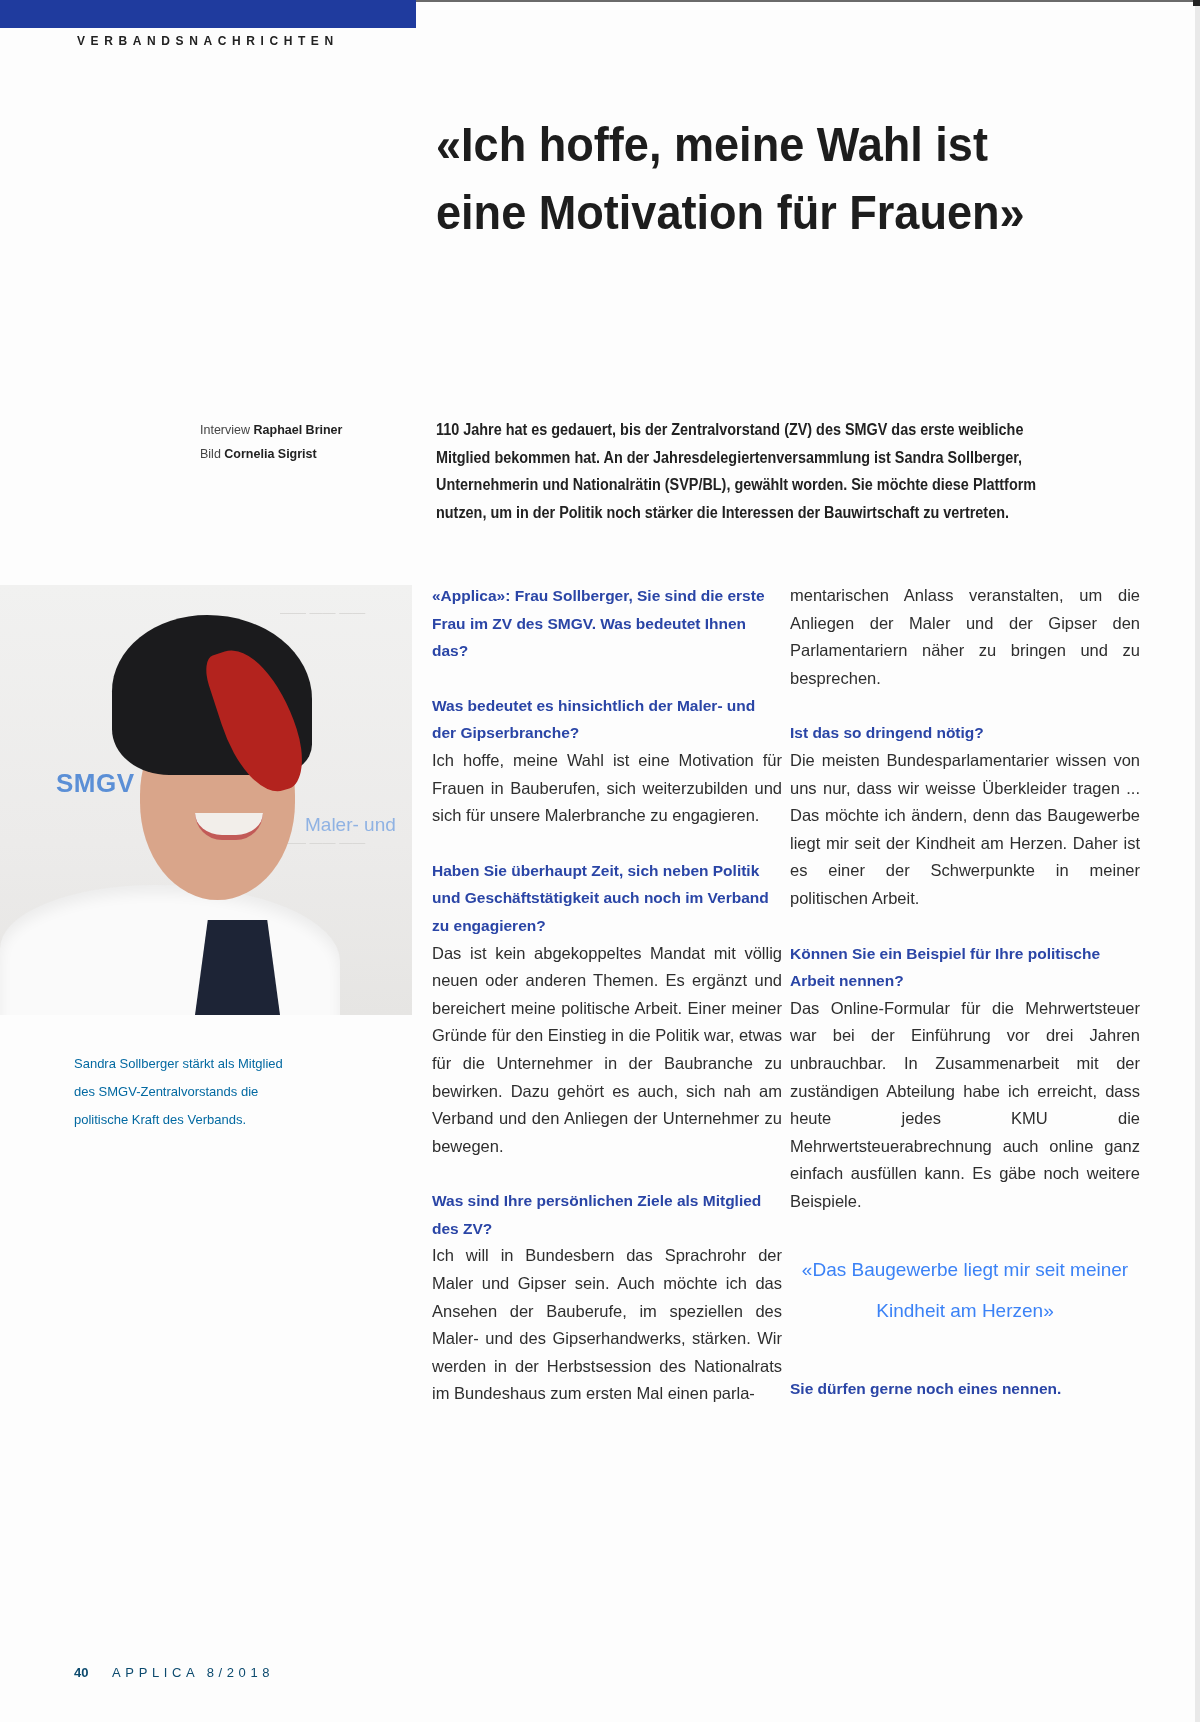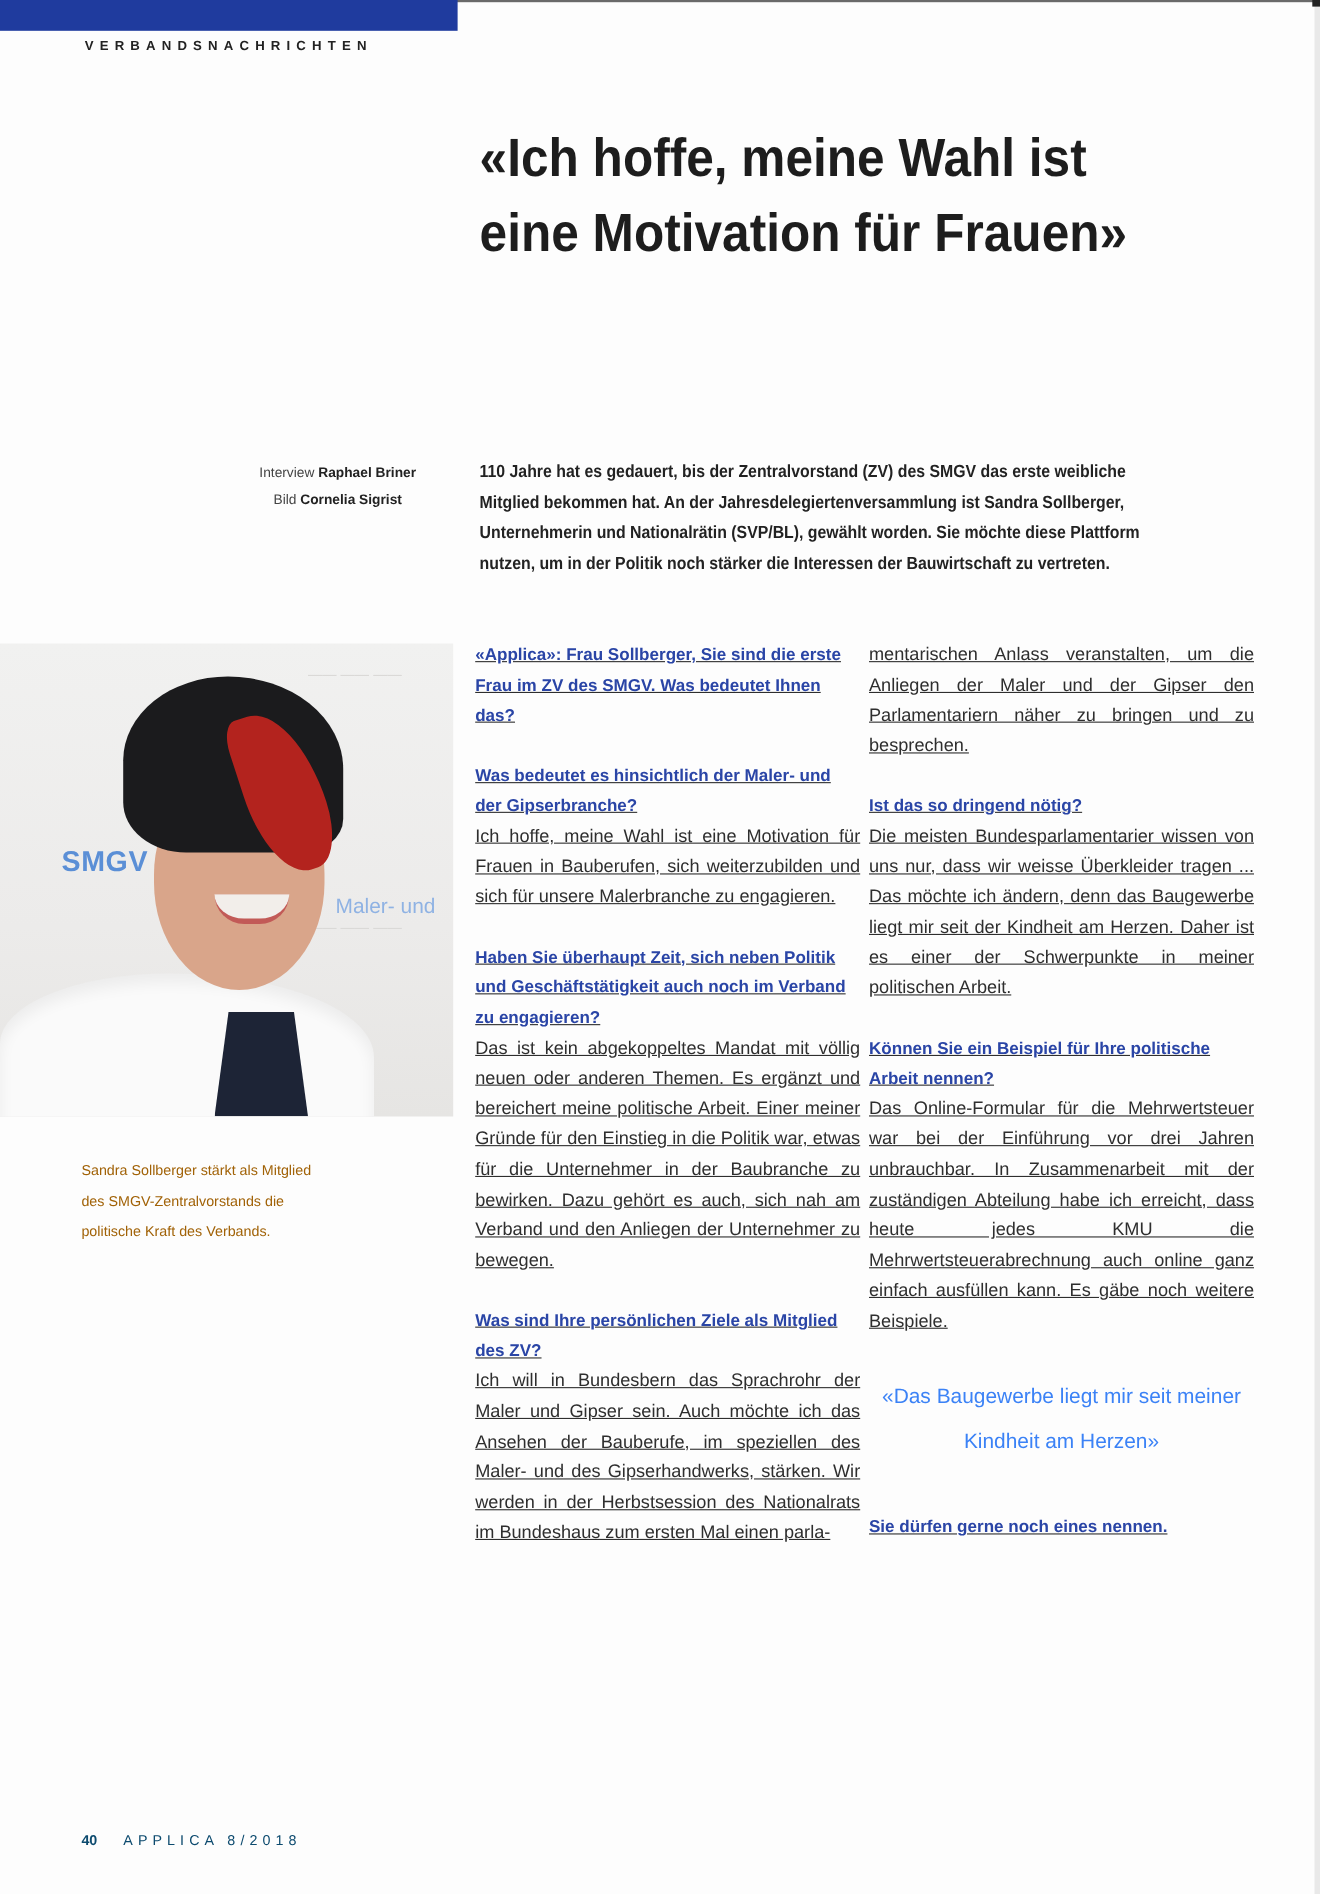--- a/index.html
+++ b/index.html
@@ -18,21 +18,21 @@
     position: absolute; left: 77px; top: 34px;
     font-size: 12px; font-weight: bold; letter-spacing: 5.6px; color: #222;
   }
   .headline {
     position: absolute; left: 436px; top: 110px; width: 640px;
     font-family: "Liberation Sans", sans-serif; font-weight: bold;
     font-size: 49px; line-height: 68px; color: #1d1d1d;
     transform: scaleX(0.92); transform-origin: left top;
   }
   .credits {
-    position: absolute; left: 200px; top: 418px; width: 214px; text-align: center;
+    position: absolute; left: 200px; top: 418px; width: 214px; text-align: left;
     font-size: 12.5px; line-height: 24px; color: #444;
   }
   .credits b { color: #222; }
   .lead {
     position: absolute; left: 436px; top: 416px; width: 700px;
     font-weight: bold; font-size: 16px; line-height: 27.5px; color: #222;
     transform: scaleX(0.9); transform-origin: left top;
   }
   .photo {
     position: absolute; left: 0; top: 585px; width: 412px; height: 430px;
@@ -44,29 +44,29 @@
   .photo-bgtext { position: absolute; left: 280px; font-size: 13px; color: #d7d6d4; white-space: nowrap; }
   .hair { position: absolute; left: 112px; top: 30px; width: 200px; height: 160px; background: #1b1b1d; border-radius: 50% 55% 20% 30%; }
   .hair-red { position: absolute; left: 222px; top: 60px; width: 70px; height: 150px; background: #b3231e; border-radius: 20% 70% 40% 60%; transform: rotate(-18deg); }
   .face { position: absolute; left: 140px; top: 120px; width: 155px; height: 195px; background: #d9a58a; border-radius: 46% 46% 50% 50%; }
   .eye { position: absolute; top: 165px; width: 22px; height: 8px; background: #4a4a4a; border-radius: 50%; }
   .smile { position: absolute; left: 195px; top: 228px; width: 68px; height: 22px; background: #f2eeea; border-bottom: 5px solid #c25a57; border-radius: 0 0 40px 40px; }
   .jacket { position: absolute; left: 0; top: 300px; width: 340px; height: 140px; background: #fafafa; border-radius: 50% 60% 0 0; box-shadow: inset 0 8px 14px rgba(0,0,0,0.06); }
   .blouse { position: absolute; left: 195px; top: 335px; width: 85px; height: 95px; background: #1d2436; clip-path: polygon(15% 0, 85% 0, 100% 100%, 0 100%); }
   .caption {
     position: absolute; left: 74px; top: 1050px; width: 230px;
-    font-size: 13px; line-height: 28px; color: #a16207;
+    font-size: 13px; line-height: 28px; color: #0369a1;
   }
   .col { position: absolute; width: 350px; font-size: 16.5px; line-height: 27.6px; color: #2e2e2e; }
   .col1 { left: 432px; top: 582px; }
   .col2 { left: 790px; top: 582px; }
   .q { color: #2a45a6; font-weight: bold; font-size: 15.5px; }
   .a { text-align: justify; margin: 0; }
   .a b { color: #222; }
-  .block { margin-bottom: 27px; text-decoration: underline; }
+  .block { margin-bottom: 27px; }
   .pull-quote {
     text-align: center; font-size: 19px; line-height: 41px; color: #3b82f6;
     margin: 34px 0 44px 0;
   }
   .footer { position: absolute; left: 74px; top: 1665px; font-size: 13px; color: #0c4a6e; }
   .footer-num { font-weight: bold; margin-right: 20px; }
   .footer-mag { letter-spacing: 4.6px; }
 </style>
 </head>
 <body>

